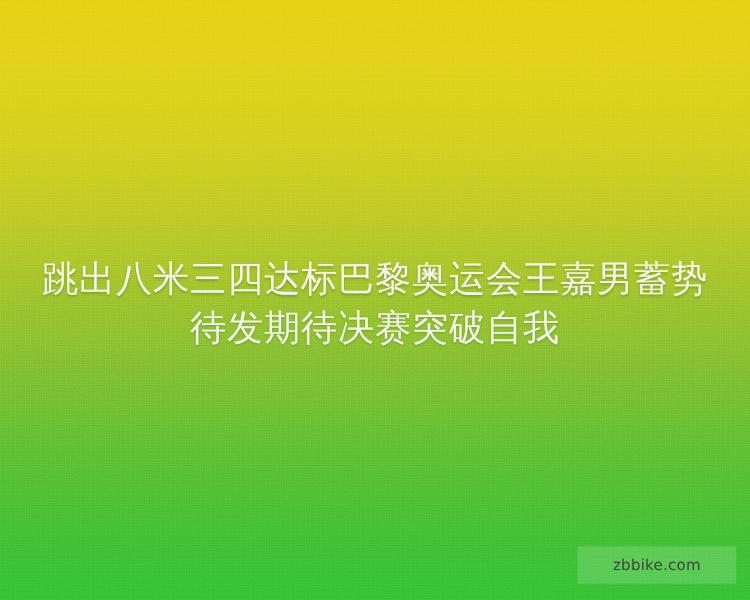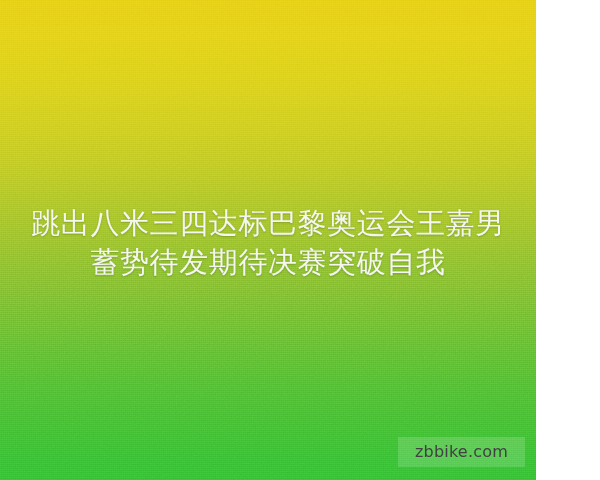--- a/index.html
+++ b/index.html
@@ -9,21 +9,21 @@
     background: #ffffff;
   }
 
   body {
     font-family: "DejaVu Sans", "Liberation Sans", sans-serif;
   }
 
   
   .card {
     position: relative;
-    width: 536px;
+    width: 600px;
     height: 480px;
     overflow: hidden;
     box-sizing: border-box;
     isolation: isolate;
   }
 
   
   .bg-gradient {
     position: absolute;
     inset: 0;
@@ -116,21 +116,21 @@
     z-index: 8;
     background: rgba(255, 255, 255, 0.16);
     display: flex;
     align-items: center;
     justify-content: center;
     box-sizing: border-box;
   }
 
   .watermark-text {
     font-family: "DejaVu Sans", "Liberation Sans", sans-serif;
-    font-size: 16px;
+    font-size: 12px;
     line-height: 1;
     color: #414141;
     letter-spacing: 0.2px;
     white-space: nowrap;
   }
 </style>
 </head>
 <body>
 
 <div class="card">

